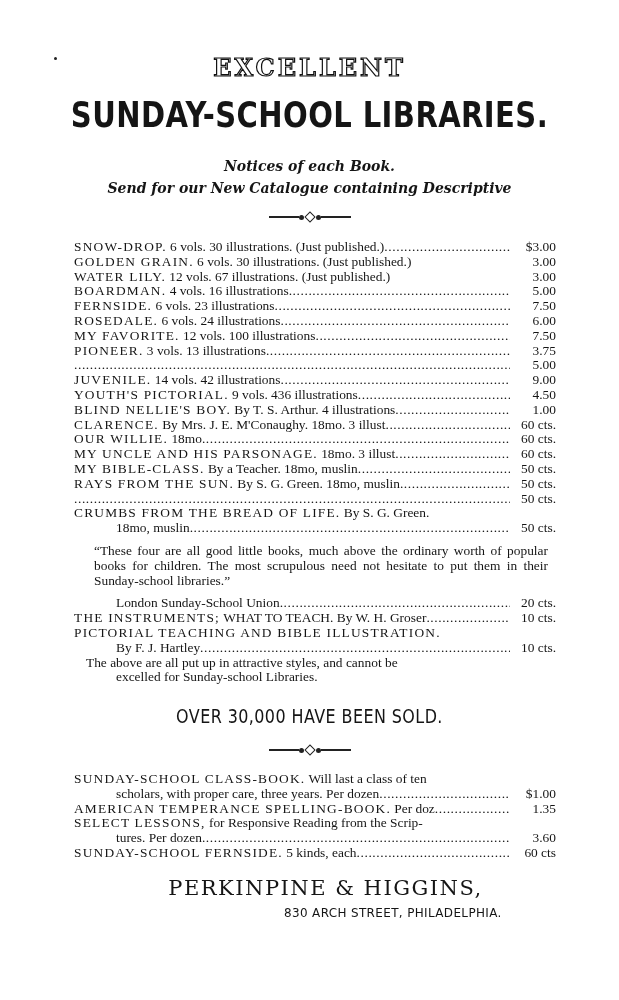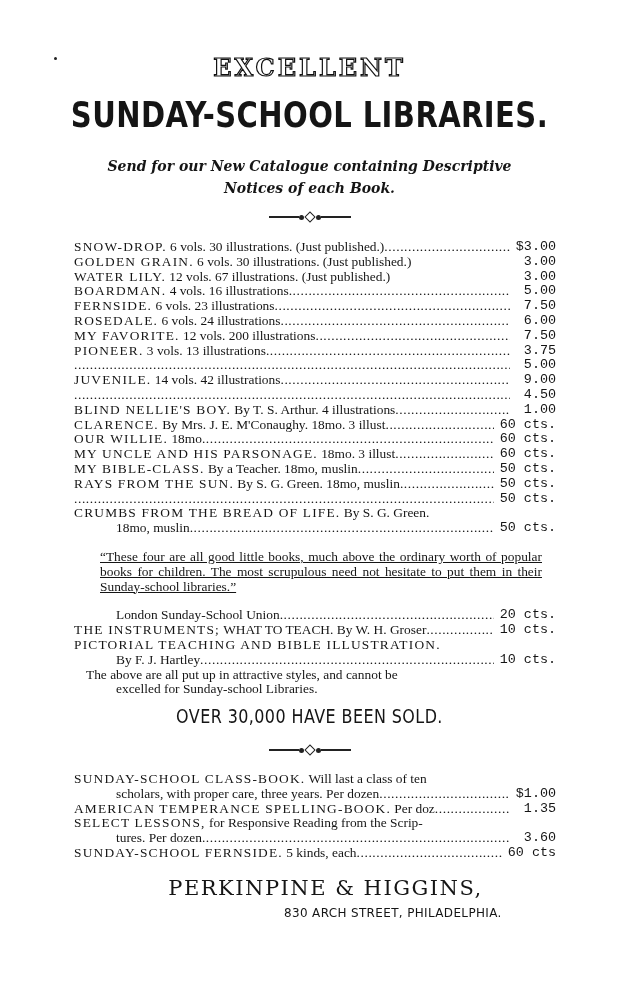--- a/index.html
+++ b/index.html
@@ -19,42 +19,42 @@
   .ornament .dot.l { left: 30px; } .ornament .dot.r { right: 30px; }
   .ornament .diamond { position: absolute; left: 37px; top: 1px; width: 6px; height: 6px; border: 1.3px solid #222; transform: rotate(45deg); background: #fff; }
 
   .list { position: absolute; left: 74px; width: 482px; font-family: "Liberation Serif", serif; font-size: 13.4px; line-height: 14.8px; }
   .row { display: flex; align-items: flex-end; white-space: nowrap; }
   .row .t { flex: 0 0 auto; }
   .row .t .name { letter-spacing: 1.2px; }
   .row .fill { flex: 1 1 auto; overflow: hidden; min-width: 4px; }
   .row .fill::after { content: "....................................................................................................................................................."; letter-spacing: 0.6px; }
   .row .fill.nodots::after { content: ""; }
-  .row .price { flex: 0 0 auto; text-align: right; padding-left: 6px; min-width: 40px; font-family: Liberation Mono, monospace; }
+  .row .price { flex: 0 0 auto; text-align: right; padding-left: 6px; min-width: 40px; }
   .cont { padding-left: 42px; }
   .quote { padding-left: 12px; white-space: normal; text-align: justify; }
-  .quote p { margin: 14px; text-decoration: underline; }
+  .quote p { margin: 8px; }
   .note { padding-left: 12px; }
   .note2 { padding-left: 42px; }
 
   .sold { top: 704px; font-family: "DejaVu Sans", sans-serif; font-size: 19px; line-height: 24px; transform: scaleX(0.84); letter-spacing: 0.5px; }
   .publisher { top: 876px; font-family: "DejaVu Serif", serif; font-size: 21px; letter-spacing: 1.5px; line-height: 24px; margin-left: 16px; }
   .address { position: absolute; top: 905px; left: 284px; font-family: "DejaVu Sans", sans-serif; font-size: 13px; letter-spacing: 0.4px; transform: scaleX(0.92); transform-origin: left; line-height: 16px; }
 </style>
 </head>
 <body>
 
 <div class="page">
   <div class="speck"></div>
 
   <div class="center excellent">EXCELLENT</div>
   <div class="center main-title">SUNDAY-SCHOOL LIBRARIES.</div>
   <div class="center subtitle">
+    <div>Notices of each Book.</div>
     <div>Send for our New Catalogue containing Descriptive</div>
-    <div>Notices of each Book.</div>
   </div>
 
   <div class="ornament" style="top:212px;">
     <span class="line-l"></span>
       <span class="dot l"></span>
       <span class="diamond"></span>
       <span class="dot r"></span>
       <span class="line-r"></span>
   </div>
 
@@ -84,39 +84,40 @@
           <span class="t"><span class="name">FERNSIDE.</span><span> 6 vols. 23 illustrations</span></span>
           <span class="fill"></span>
           <span class="price">7.50</span>
         </div>
         <div class="row">
           <span class="t"><span class="name">ROSEDALE.</span><span> 6 vols. 24 illustrations</span></span>
           <span class="fill"></span>
           <span class="price">6.00</span>
         </div>
         <div class="row">
-          <span class="t"><span class="name">MY FAVORITE.</span><span> 12 vols. 200 illustrations</span></span>
+          <span class="t"><span class="name">MY FAVORITE.</span><span> 12 vols. 100 illustrations</span></span>
           <span class="fill"></span>
           <span class="price">7.50</span>
         </div>
         <div class="row">
           <span class="t"><span class="name">PIONEER.</span><span> 3 vols. 13 illustrations</span></span>
           <span class="fill"></span>
           <span class="price">3.75</span>
         </div>
         <div class="row">
           <span class="fill"></span>
           <span class="price">5.00</span>
         </div>
         <div class="row">
           <span class="t"><span class="name">JUVENILE.</span><span> 14 vols. 42 illustrations</span></span>
           <span class="fill"></span>
           <span class="price">9.00</span>
         </div>
         <div class="row">
+          <span class="t"><span class="name">YOUTH'S PICTORIAL.</span><span> 9 vols. 436 illustrations</span></span>
           <span class="fill"></span>
           <span class="price">4.50</span>
         </div>
         <div class="row">
           <span class="t"><span class="name">BLIND NELLIE'S BOY.</span><span> By T. S. Arthur. 4 illustrations</span></span>
           <span class="fill"></span>
           <span class="price">1.00</span>
         </div>
         <div class="row">
           <span class="t"><span class="name">CLARENCE.</span><span> By Mrs. J. E. M'Conaughy. 18mo. 3 illust</span></span>

